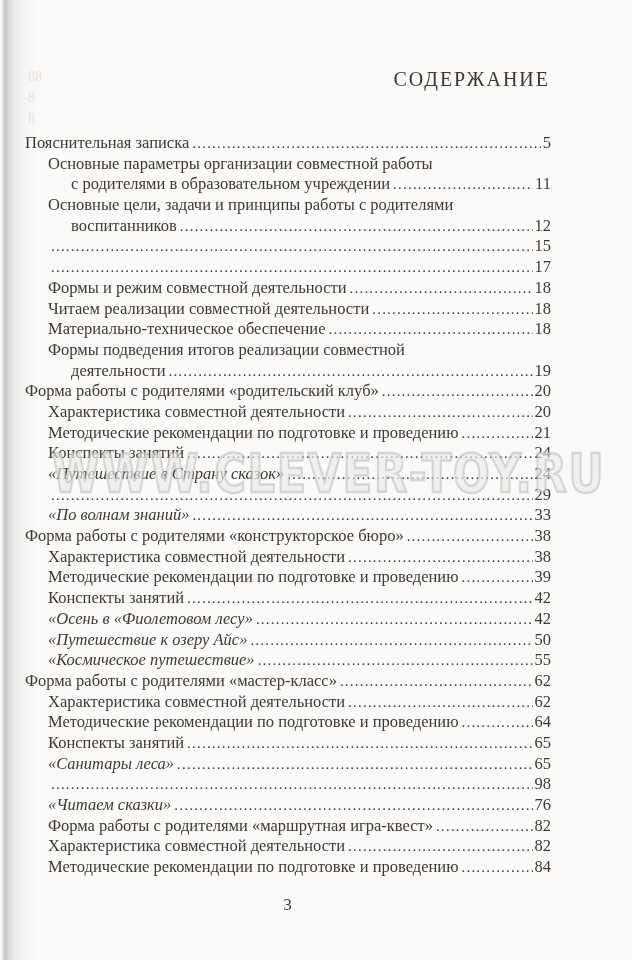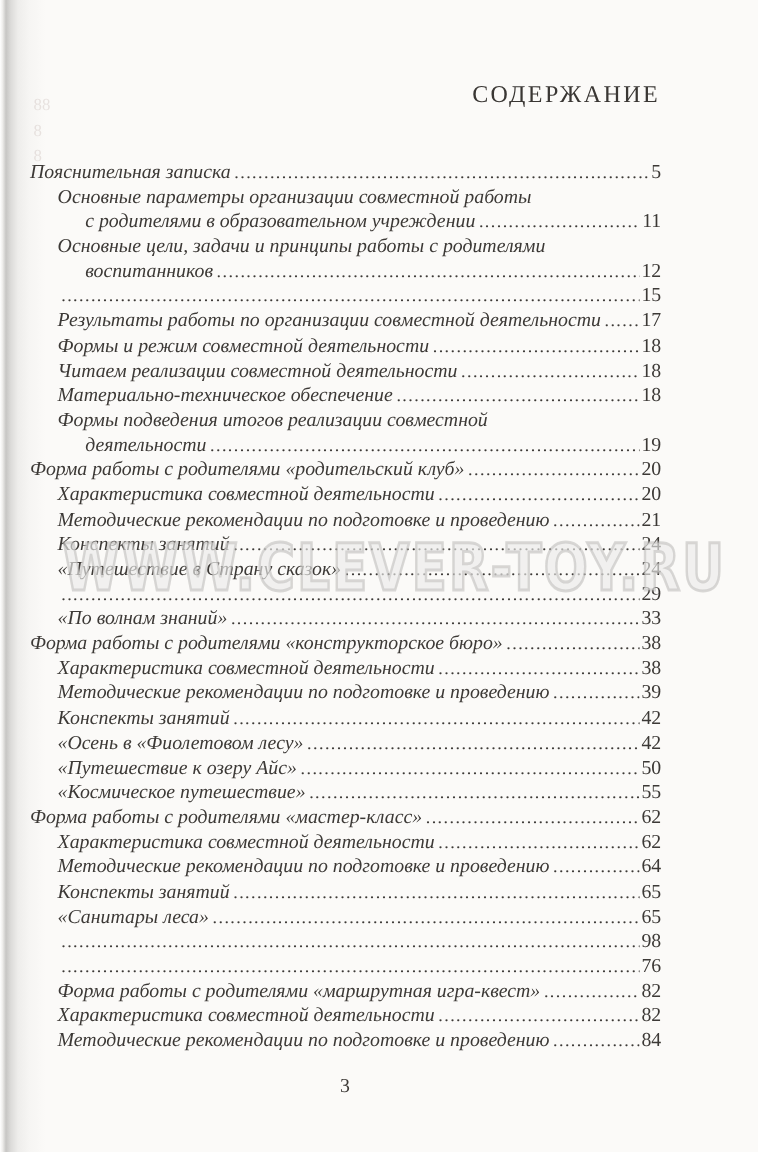--- a/index.html
+++ b/index.html
@@ -8,39 +8,39 @@
   .paper {
     position:relative; width:632px; height:960px; overflow:hidden;
     background:
       linear-gradient(90deg,
         #ffffff 0px, #f0efed 2px, #c7c6c4 5px, #dcdbd9 9px,
         #eeedeb 15px, #f6f5f3 24px, #fbfaf8 38px, #fbfaf8 100%);
     font-family:"Liberation Serif","DejaVu Serif",serif;
     color:#3c3936;
   }
 
-  .ghosts { position:absolute; left:28px; top:78px; width:30px;
+  .ghosts { position:absolute; left:28px; top:66px; width:30px;
     color:rgba(160,135,130,0.20); font-size:14px; line-height:21px; }
   .ghosts span { display:block; }
 
   .title {
     position:absolute; top:68px; left:25px; width:525px; margin:0;
     text-align:right; font-size:20px; font-weight:400; letter-spacing:2px;
     color:#3a3734;
   }
 
   .toc { position:absolute; top:133px; left:25px; width:526px; }
   .row {
     display:flex; align-items:baseline;
     height:20.7px; line-height:20.7px; font-size:16.5px; white-space:nowrap;
   }
   .row.i1 { padding-left:23px; }
   .row.i2 { padding-left:46px; }
   .row.it .t { font-style:italic; }
-  .t { flex:0 0 auto;font-style:italic; }
+  .t { flex:0 0 auto; }
   .leader {
     flex:1 1 0; min-width:6px; overflow:hidden;
     margin:0 2px 0 3px; letter-spacing:1.2px; font-size:15px;
   }
   .pg { flex:0 0 auto; }
 
   .watermark {
     position:absolute; top:438px; left:52px; width:700px; height:72px;
     font-family:"DejaVu Sans","Liberation Sans",sans-serif;
     font-weight:bold; font-size:54px; line-height:72px; letter-spacing:2px;
@@ -89,21 +89,20 @@
       <div class="row i2">
         <span class="t">воспитанников</span>
         <span class="leader">........................................................................................................................................................................................................</span>
         <span class="pg">12</span>
       </div>
       <div class="row i1">
         <span class="leader">........................................................................................................................................................................................................</span>
         <span class="pg">15</span>
       </div>
       <div class="row i1">
-        <span class="t">Результаты работы по организации совместной деятельности</span>
         <span class="leader">........................................................................................................................................................................................................</span>
         <span class="pg">17</span>
       </div>
       <div class="row i1">
         <span class="t">Формы и режим совместной деятельности</span>
         <span class="leader">........................................................................................................................................................................................................</span>
         <span class="pg">18</span>
       </div>
       <div class="row i1">
         <span class="t">Читаем реализации совместной деятельности</span>
@@ -215,20 +214,21 @@
       <div class="row i1 it">
         <span class="t">«Санитары леса»</span>
         <span class="leader">........................................................................................................................................................................................................</span>
         <span class="pg">65</span>
       </div>
       <div class="row i1 it">
         <span class="leader">........................................................................................................................................................................................................</span>
         <span class="pg">98</span>
       </div>
       <div class="row i1 it">
+        <span class="t">«Читаем сказки»</span>
         <span class="leader">........................................................................................................................................................................................................</span>
         <span class="pg">76</span>
       </div>
       <div class="row i1">
         <span class="t">Форма работы с родителями «маршрутная игра-квест»</span>
         <span class="leader">........................................................................................................................................................................................................</span>
         <span class="pg">82</span>
       </div>
       <div class="row i1">
         <span class="t">Характеристика совместной деятельности</span>

